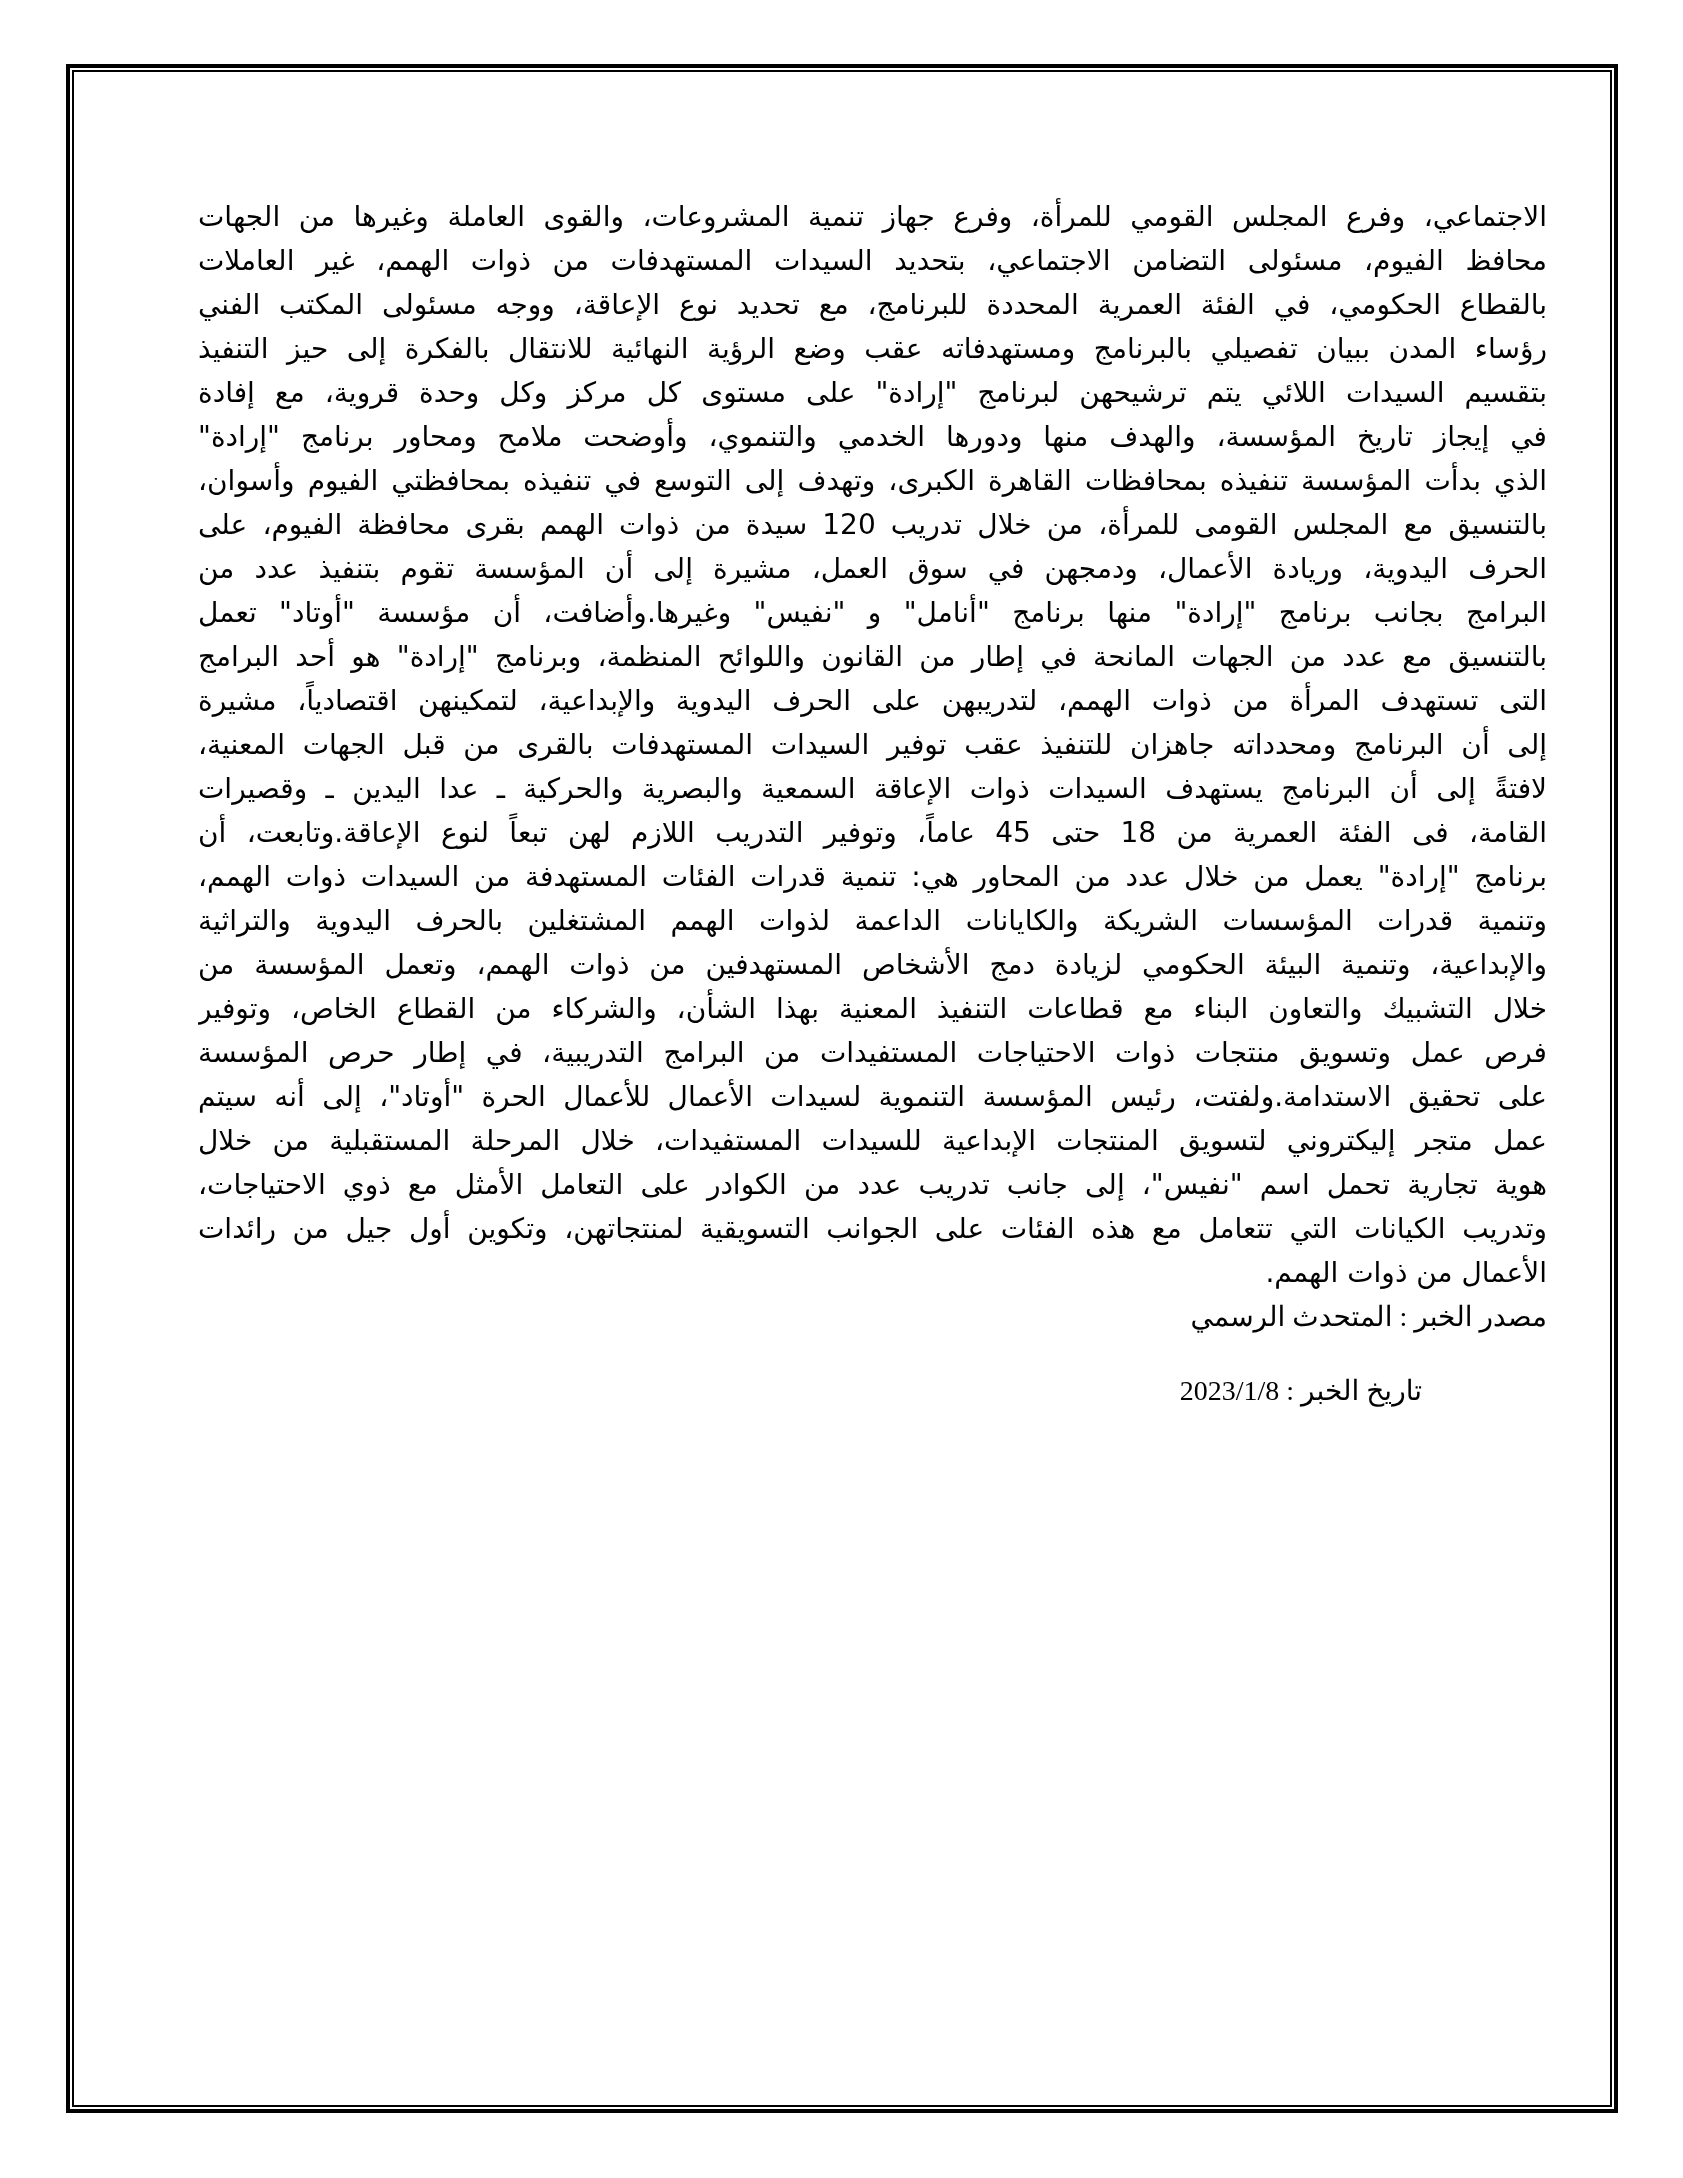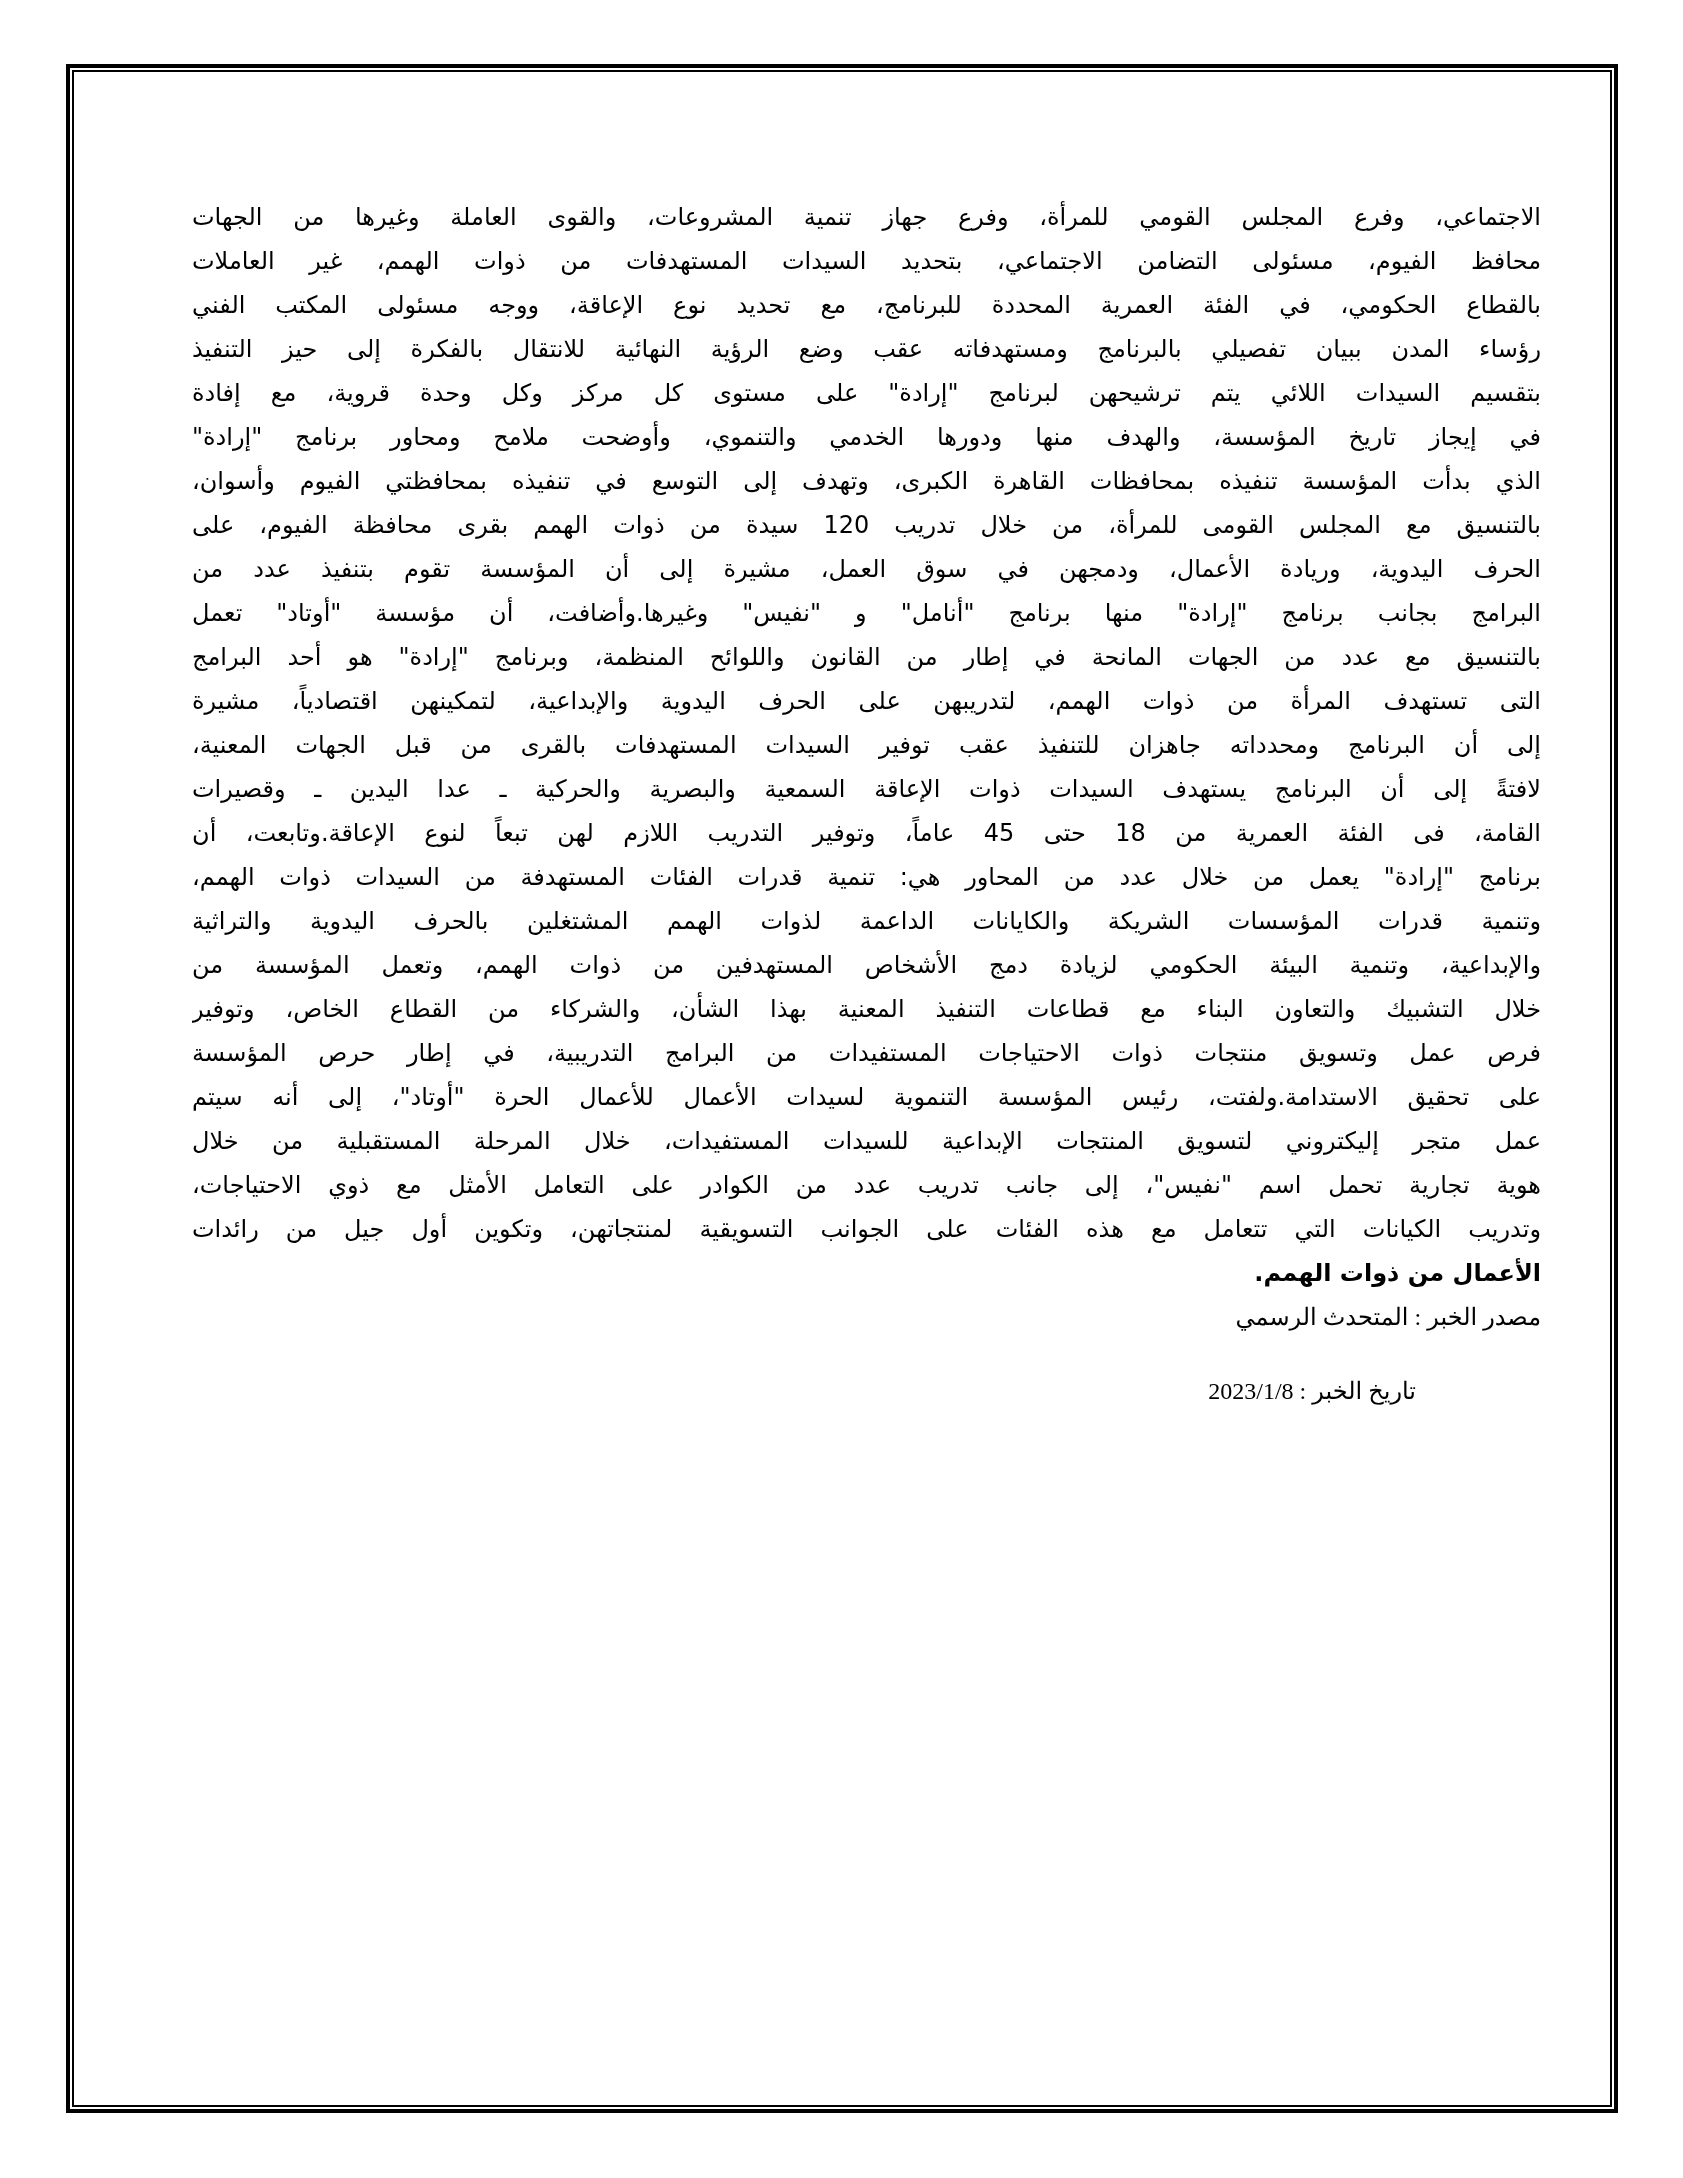--- a/index.html
+++ b/index.html
@@ -17,37 +17,36 @@
     width:1544px;height:2041px;
     border:4px solid #000000;
   }
   .frame-inner{
     position:absolute;
     inset:2px;
     border:2px solid #000000;
   }
   .content{
     position:absolute;
-    left:192px;top:195px;
+    left:198px;top:195px;
     width:1349px;
     direction:rtl;
-    font-size:24px;
+    font-size:28px;
   }
   .body-line{
     height:44px;
     line-height:44px;
     text-align:justify;
     text-align-last:justify;
     -moz-text-align-last:justify;
     white-space:nowrap;
     overflow:hidden;
   }
   .body-line.line-end{
     text-align-last:right;
-    font-weight:bold;
     -moz-text-align-last:right;
   }
   .meta-line{
     height:44px;
     line-height:44px;
     text-align:right;
     white-space:nowrap;
     font-family:Liberation Serif, serif;
   }
   .date-line{

